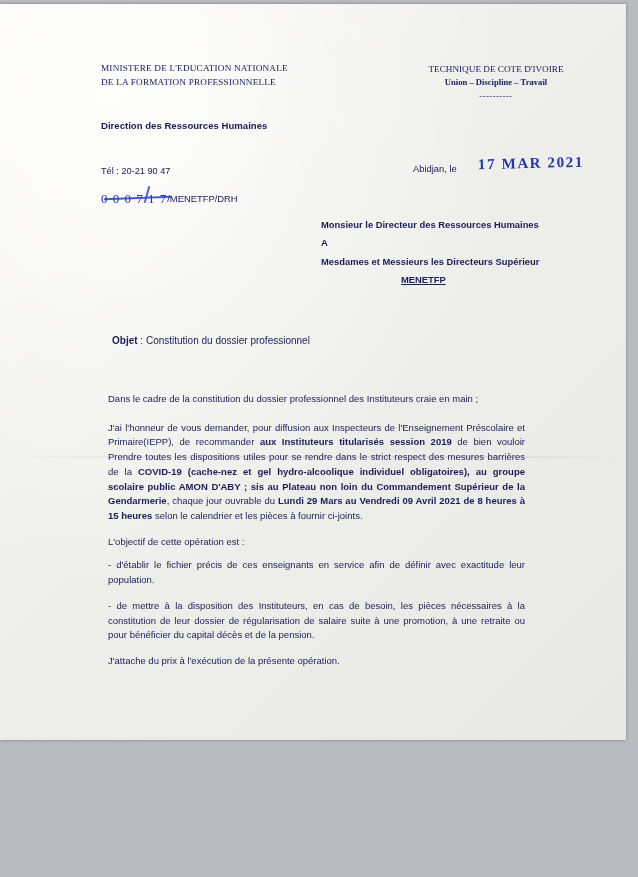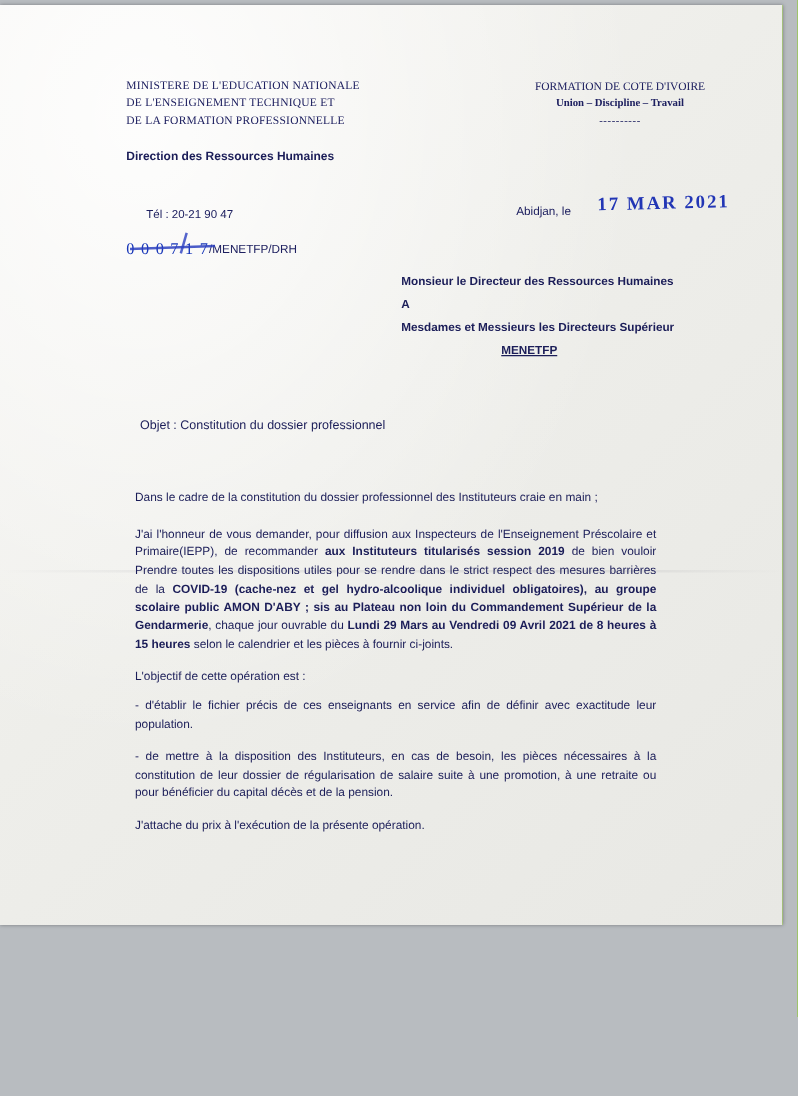--- a/index.html
+++ b/index.html
@@ -72,21 +72,20 @@
     font-size: 9.6px;
     font-weight: bold;
     color: #1b1d58;
   }
   .tel {
     position: absolute;
     left: 101px;
     top: 161px;
     font-size: 9.2px;
     color: #1e2060;
-    margin-left: 16px;
   }
   .numline {
     position: absolute;
     left: 101px;
     top: 185px;
     font-size: 9.4px;
     color: #1e2060;
     white-space: nowrap;
   }
   .num-hand {
@@ -151,21 +150,21 @@
   .addr .a-last { margin-left: 80px; text-decoration: underline; }
 
   
   .objet {
     position: absolute;
     left: 112px;
     top: 330px;
     font-size: 10px;
     color: #1b1d58;
   }
-  .objet b { font-weight: normal; }
+  .objet b { font-weight: bold; }
 
   
   .body {
     position: absolute;
     left: 108px;
     top: 388px;
     width: 417px;
     font-size: 9.5px;
     line-height: 1.55;
     color: #1b1d58;
@@ -257,26 +256,25 @@
 <body>
 
 <div class="page">
   <div class="paper-tint"></div>
   <div class="fold"></div>
 
   <div class="content">
 
     <div class="hdr-left">
       <div>MINISTERE DE L'EDUCATION NATIONALE</div>
-      <div>DE L'ENSEIGNEMENT TECHNIQUE ET</div>
       <div>DE LA FORMATION PROFESSIONNELLE</div>
     </div>
 
     <div class="hdr-right">
-      <div class="l1">FORMATION DE COTE D'IVOIRE</div>
+      <div class="l1">TECHNIQUE DE COTE D'IVOIRE</div>
       <div class="l2">Union – Discipline – Travail</div>
       <div class="dashes">----------</div>
     </div>
 
     <div class="drh">Direction des Ressources Humaines</div>
 
     <div class="tel">Tél : 20-21 90 47</div>
 
     <div class="numline">
       <span class="num-hand">0 0 0 7 1 7</span><span>/MENETFP/DRH</span>

